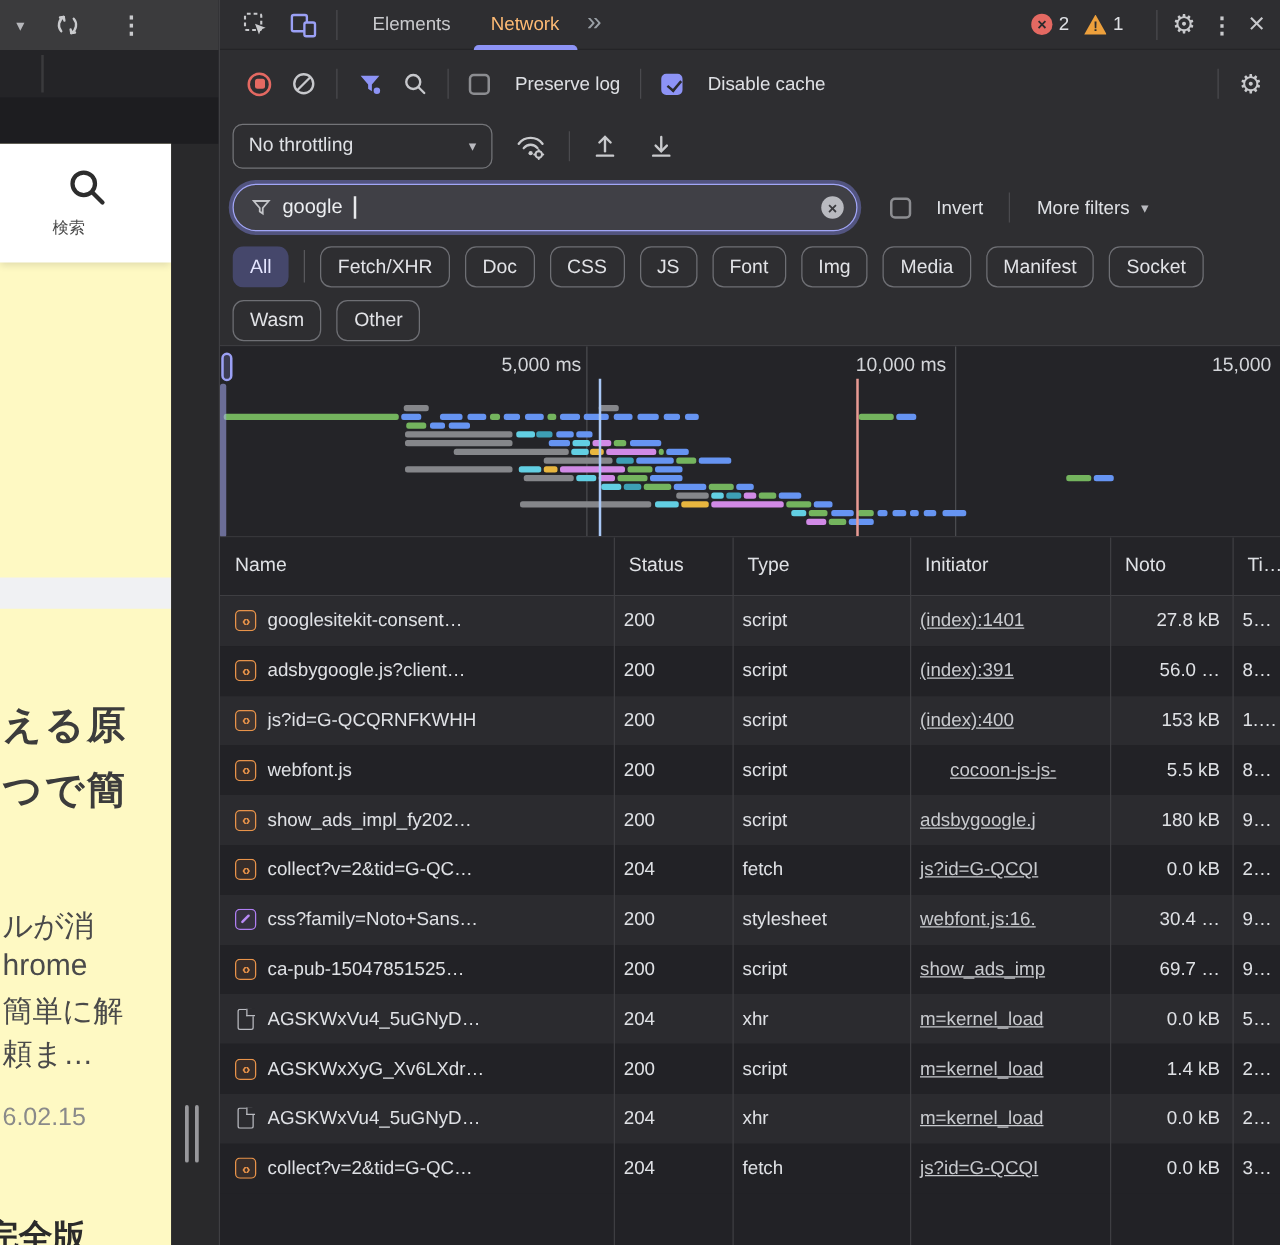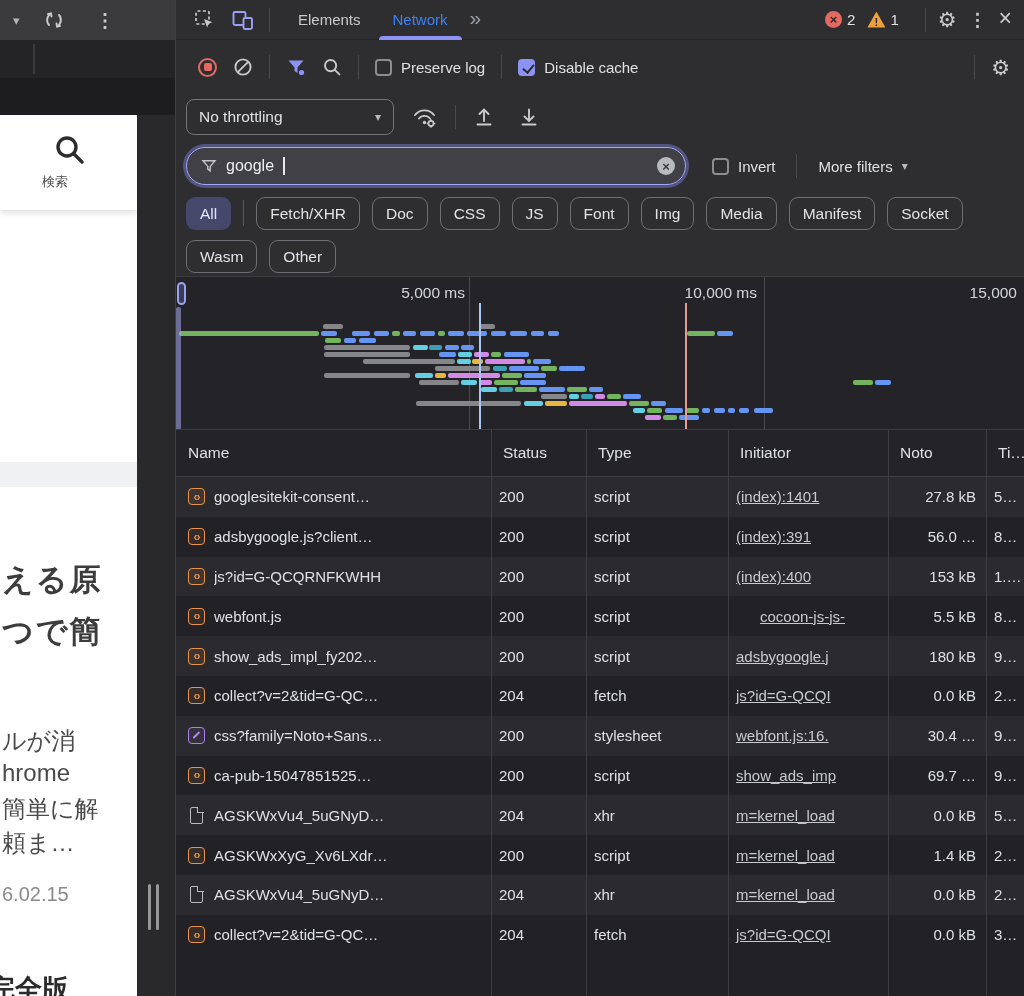--- a/index.html
+++ b/index.html
@@ -9,21 +9,21 @@
 
   
   .browser { position:absolute; left:0; top:0; width:175px; height:996px; }
   .b-toolbar { position:absolute; left:0; top:0; width:175px; height:40px; background:#3b3b3d; display:flex; align-items:center; }
   .b-caret { color:#b6b7bb; font-size:13px; margin-left:13px; }
   .b-rotate { margin-left:22px; }
   .b-kebab { color:#c9cacd; font-size:19px; margin-left:30px; font-weight:bold; letter-spacing:0; }
   .b-band2 { position:absolute; left:0; top:40px; width:175px; height:38px; background:#242427; }
   .b-band2 .tabdiv { position:absolute; left:33px; top:4px; width:2px; height:30px; background:#3a3a3d; }
   .b-band3 { position:absolute; left:0; top:78px; width:175px; height:37px; background:#1d1d20; }
-  .page { position:absolute; left:0; top:115px; width:137px; height:881px; background:#ffffff; overflow:hidden; }
+  .page { position:absolute; left:0; top:115px; width:137px; height:881px; background:#fef9c3; overflow:hidden; }
   .search-card { position:absolute; left:0; top:0; width:137px; height:95px; background:#ffffff; box-shadow:0 3px 6px rgba(0,0,0,.12); }
   .search-card .mag { position:absolute; left:52px; top:18px; }
   .search-card .cap { position:absolute; left:0; top:58px; width:110px; text-align:center; font-size:13px; color:#4a4a4a; }
   .gray-band { position:absolute; left:0; top:347px; width:137px; height:25px; background:#f0f1f3; }
   .jp-big { position:absolute; left:2px; font-size:31px; font-weight:600; color:#3c3c3c; letter-spacing:2px; white-space:nowrap; }
   .jp-par { position:absolute; left:2px; font-size:24px; color:#4a4a4a; white-space:nowrap; }
   .jp-date { position:absolute; left:2px; font-size:20px; color:#8a8a8a; white-space:nowrap; }
   .jp-bottom { position:absolute; left:-12px; font-size:27px; font-weight:bold; color:#2b2b2b; white-space:nowrap; }
   .dock-strip { position:absolute; left:137px; top:115px; width:38px; height:881px; background:#29292b; }
   .grip { position:absolute; top:769px; left:11px; width:16px; height:46px; }
@@ -35,39 +35,39 @@
   .icon-btn { display:inline-flex; align-items:center; justify-content:center; }
   .vdiv { width:1px; height:24px; background:#4a4a4e; }
   svg { display:block; }
 
   .tabbar { position:absolute; left:0; top:0; width:100%; height:40px; display:flex; align-items:center; border-bottom:1px solid #242427; }
   .tabbar .inspect { margin-left:18px; }
   .tabbar .device { margin-left:16px; }
   .tabbar .vdiv { margin-left:14px; }
   .tab { padding:0 16px; height:40px; display:flex; align-items:center; color:#c9cacd; position:relative; }
   .tab.first { margin-left:12px; }
-  .tab.active { color:#3b82f6; }
+  .tab.active { color:#fdba74; }
   .tab.active::after { content:""; position:absolute; left:2px; right:2px; bottom:0; height:4px; border-radius:4px 4px 0 0; background:#8d93f5; }
   .more-tabs { color:#9aa0a6; font-size:21px; margin-left:6px; margin-top:-3px; }
   .tab-right { margin-left:auto; display:flex; align-items:center; gap:12px; padding-right:12px; }
   .err-badge { display:flex; align-items:center; gap:5px; }
   .err-circle { width:17px; height:17px; border-radius:50%; background:#e46962; color:#2b2b2d; font-size:13px; font-weight:bold; display:flex; align-items:center; justify-content:center; line-height:1; }
   .warn-badge { display:flex; align-items:center; gap:5px; }
   .warn-tri { width:18px; height:16px; background:#eda03c; clip-path:polygon(50% 0,100% 100%,0 100%); color:#2b2b2d; font-size:11px; font-weight:bold; display:flex; align-items:flex-end; justify-content:center; }
   .gear { color:#c9cacd; font-size:21px; line-height:1; }
   .kebab { color:#c9cacd; font-size:18px; font-weight:bold; }
   .closex { color:#c9cacd; font-size:23px; line-height:1; margin-top:-2px; }
 
   .nettools { position:absolute; left:0; top:41px; width:100%; height:52px; display:flex; align-items:center; gap:16px; padding:0 14px 0 22px; }
   .rec { width:19px; height:19px; border:2px solid #e46962; border-radius:50%; position:relative; }
   .rec::after { content:""; position:absolute; left:3.5px; top:3.5px; width:8px; height:8px; background:#e46962; border-radius:2px; }
   .cbx { width:17px; height:17px; border:2px solid #8c8d91; border-radius:4px; }
   .cbx.on { background:#8d93f5; border-color:#8d93f5; position:relative; }
   .cbx.on::after { content:""; position:absolute; left:4.5px; top:1px; width:5px; height:9px; border:solid #2b2b2d; border-width:0 2.4px 2.4px 0; transform:rotate(40deg); }
-  .chk { display:flex; align-items:center; gap:9px; }
+  .chk { display:flex; align-items:center; gap:20px; }
   .nettools .spacer { flex:1; }
 
   .throtrow { position:absolute; left:0; top:93px; width:100%; height:47px; display:flex; align-items:center; gap:17px; padding:0 10px; }
   .select { width:208px; height:36px; border:1px solid #737478; border-radius:8px; display:flex; align-items:center; padding:0 12px; gap:8px; }
   .select .lbl { flex:1; font-size:15.5px; }
   .sel-caret { color:#b9babf; font-size:12px; }
 
   .filterrow { position:absolute; left:0; top:140px; width:100%; height:52px; display:flex; align-items:center; padding:0 10px; }
   .fpill { width:500px; height:38px; background:#404046; border:1px solid #a2a6f7; border-radius:19px; box-shadow:0 0 0 3px rgba(137,143,245,.40); display:flex; align-items:center; padding:0 10px 0 14px; gap:9px; }
   .fpill .txt { font-size:16px; color:#eceef1; }

